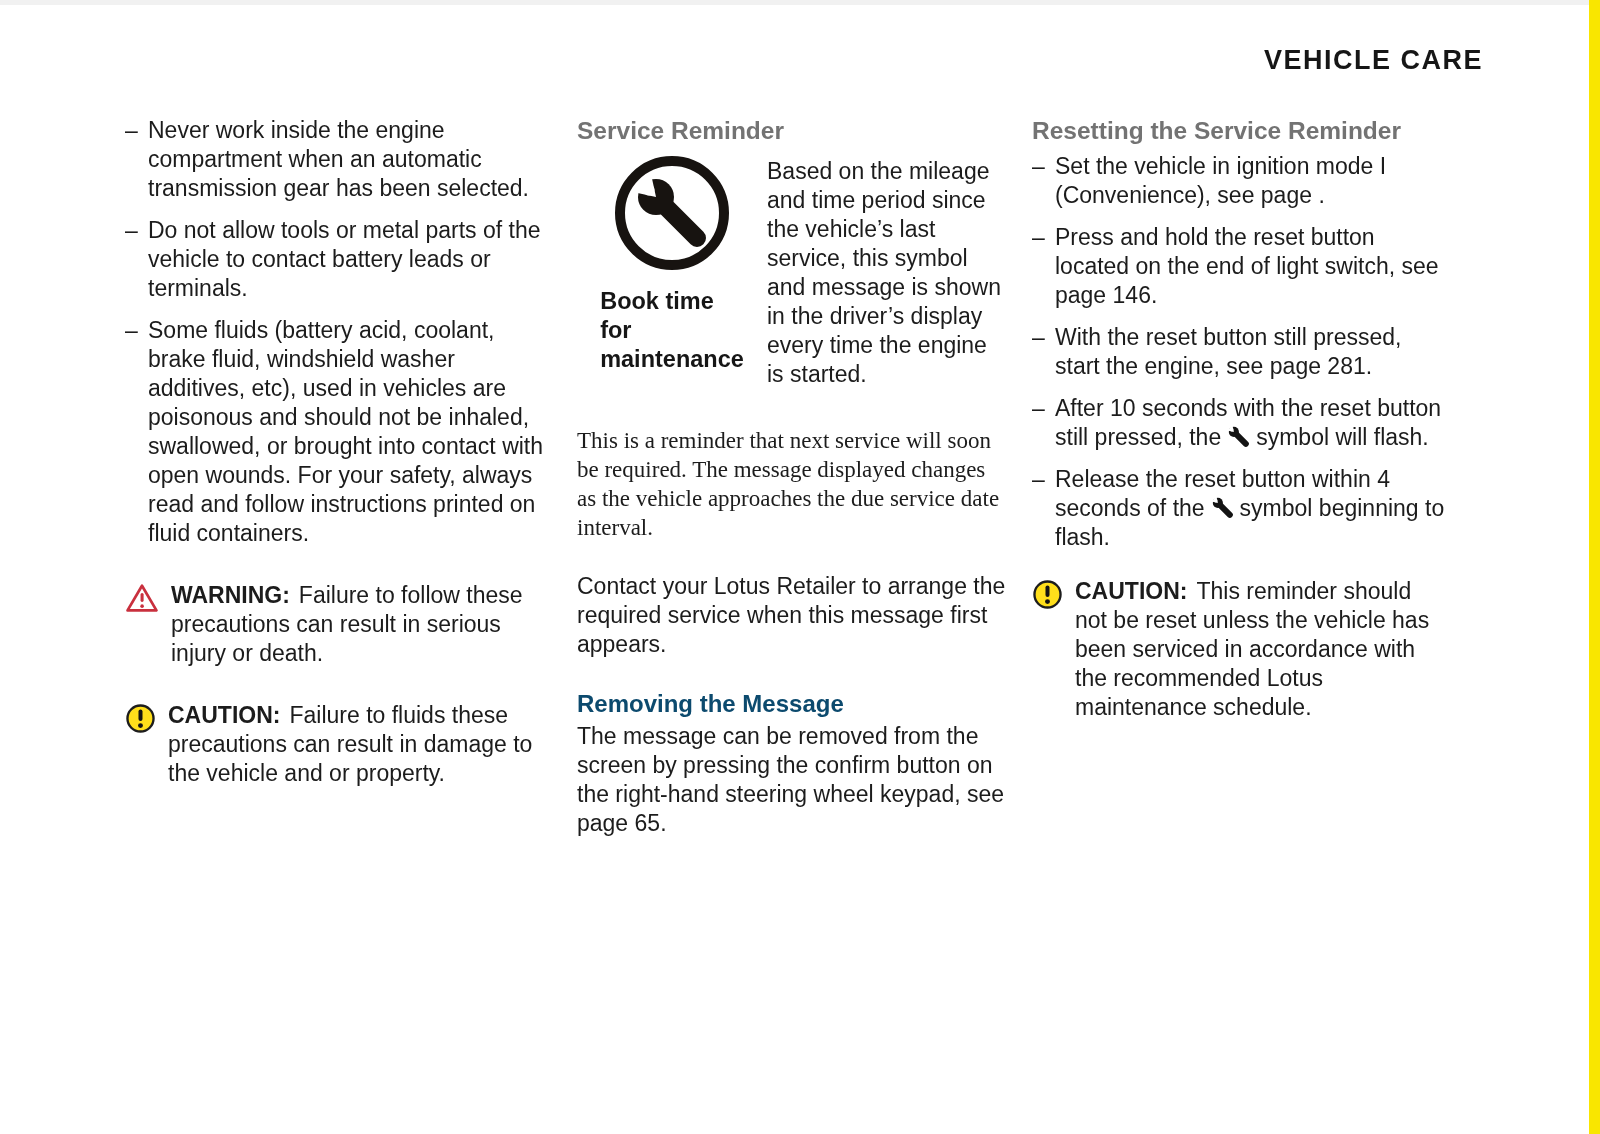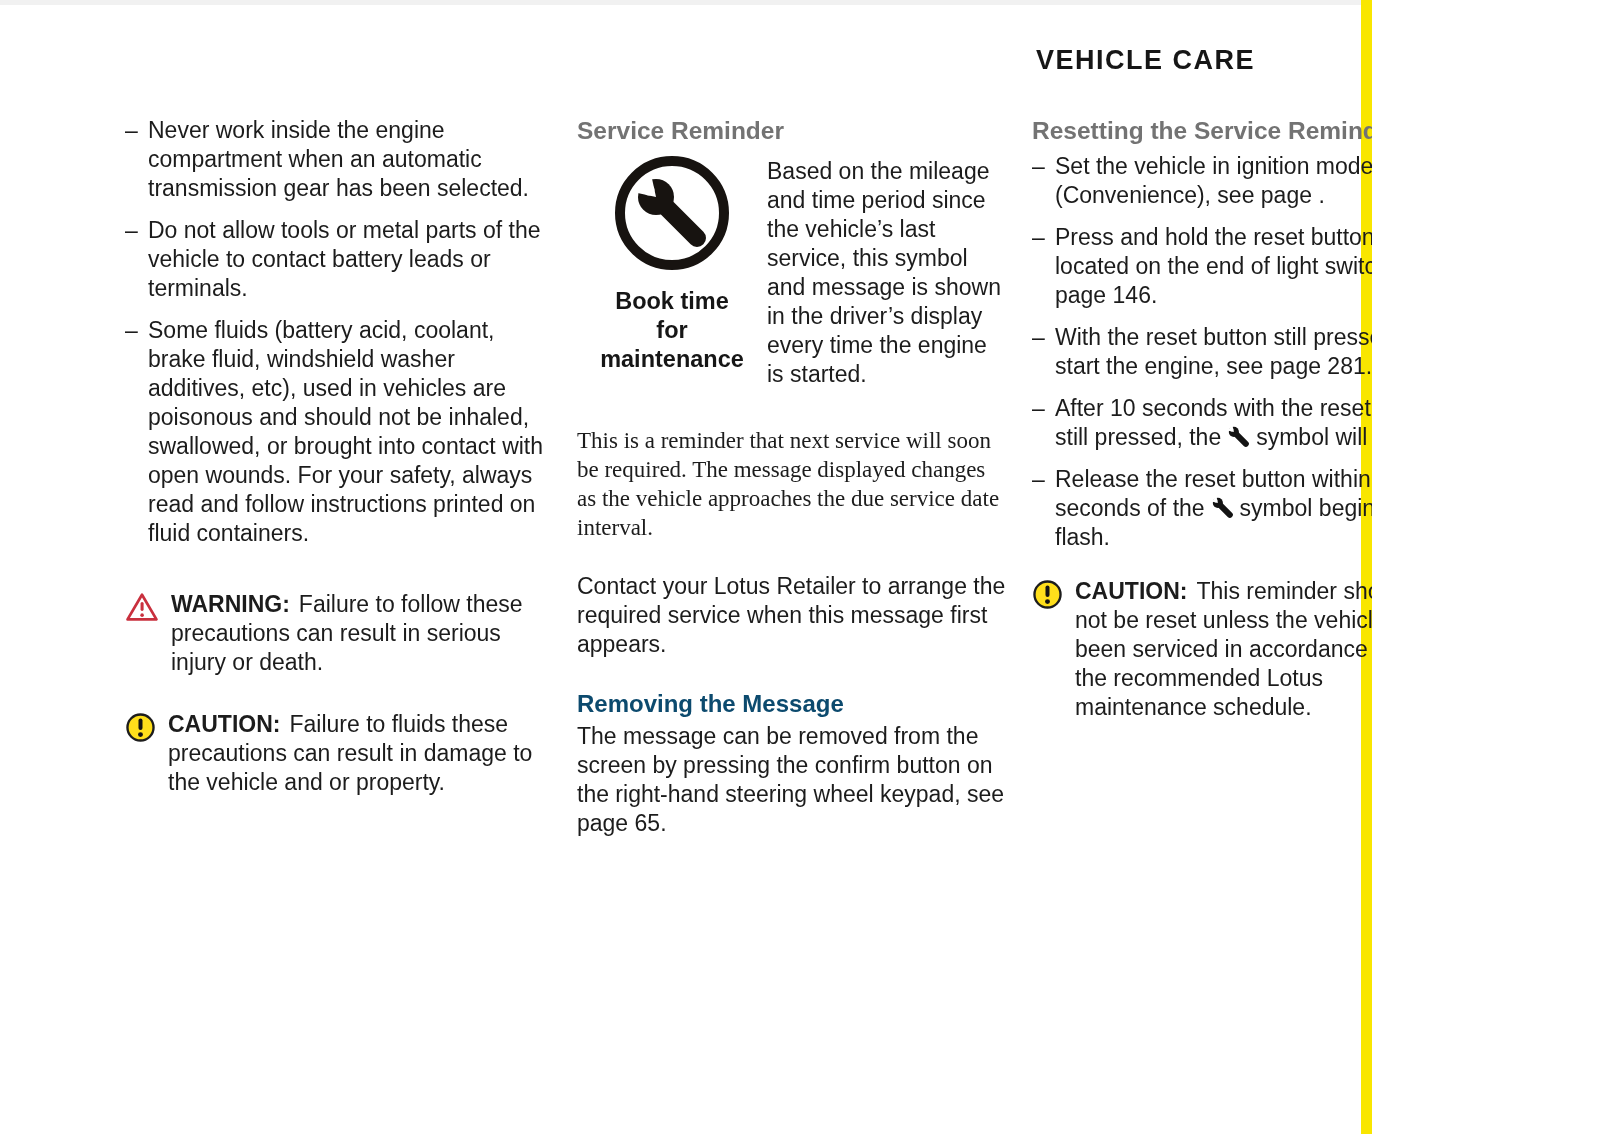--- a/index.html
+++ b/index.html
@@ -1,18 +1,18 @@
 <!DOCTYPE html>
 <html><head>
 <meta charset="utf-8">
 <style>
   html,body{margin:0;padding:0;background:#ffffff;}
   .page{
     position:relative;
-    width:1372px;height:1134px;
+    width:1600px;height:1134px;
     background:#ffffff;
     font-family:"Liberation Sans","DejaVu Sans",sans-serif;
     color:#1c1c1c;
     overflow:hidden;
   }
   .top-strip{position:absolute;top:0;left:0;width:1600px;height:5px;background:#f1f1f1;}
   .accent-bar{position:absolute;top:0;right:0;width:11px;height:1134px;background:#f9e600;}
   .page-header{
     position:absolute;top:45px;right:117px;
     font-size:27px;font-weight:bold;letter-spacing:1.5px;
@@ -31,28 +31,28 @@
 
   ul.bullets{list-style:none;margin:0;padding:0;}
   ul.bullets li{display:flex;margin:0 0 13px 0;}
   .dash{flex:none;width:23px;}
   .btext{flex:1;}
 
   .notice{display:flex;align-items:flex-start;}
   .notice .nicon{flex:none;margin-right:12px;margin-top:2px;}
   .notice .ntext{flex:1;}
   .nlabel{font-weight:bold;margin-right:9px;}
-  .mt-warning{margin-top:42px;}
+  .mt-warning{margin-top:33px;}
   .mt-caution{margin-top:33px;}
   .mt-caution-r{margin-top:25px;}
 
   .sr-row{display:flex;margin-top:4px;}
   .sr-fig{flex:none;width:170px;margin-left:10px;display:flex;flex-direction:column;align-items:center;}
   .sr-icon{width:122px;height:122px;}
-  .sr-caption{margin-top:13px;text-align:center;font-weight:bold;font-size:23.5px;line-height:29px;color:#161616;}
+  .sr-caption{margin-top:13px;font-weight:bold;font-size:23.5px;line-height:29px;color:#161616;}
   .sr-intro{width:242px;margin-left:10px;margin-top:5px;}
 
   .p2{margin-top:37px;font-family:Liberation Serif, serif;}
   .p3{margin-top:30px;}
   .sub{margin-top:30px;}
   .p4{margin-top:3px;}
 
   .wrench-inline{width:23px;height:23px;vertical-align:-3px;margin:0 6px;}
   .hidden-defs{position:absolute;width:0;height:0;overflow:hidden;}
 </style>

